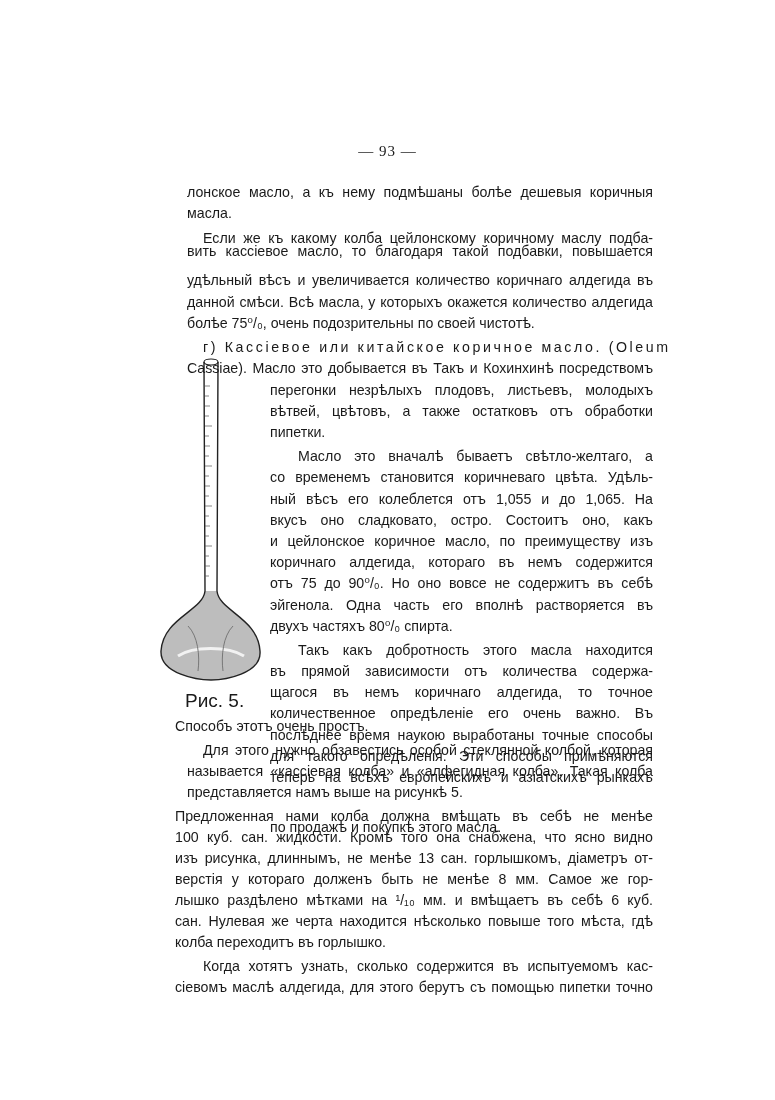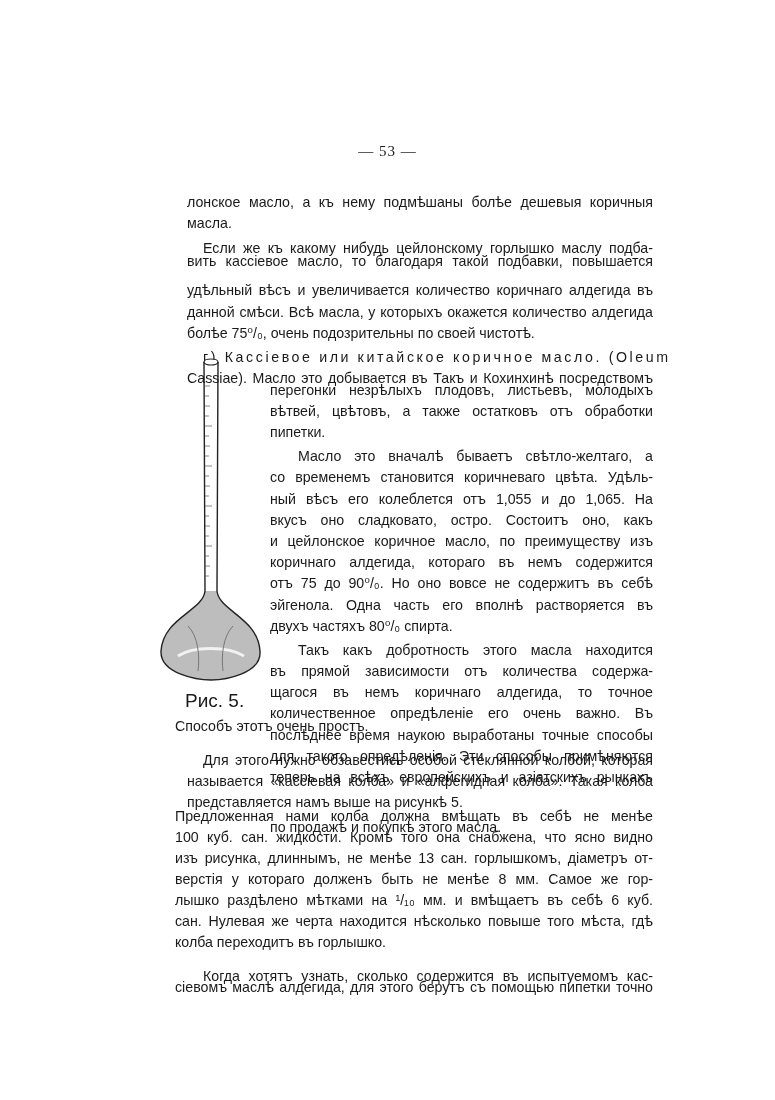--- a/index.html
+++ b/index.html
@@ -6,34 +6,34 @@
   body { width:775px; height:1100px; background:#fff; position:relative; overflow:hidden;
          font-family:"Liberation Sans", "DejaVu Sans", sans-serif; color:#1a1a1a; }
   .page-number { position:absolute; top:143px; left:0; width:775px; text-align:center;
          font-family:"Liberation Serif", serif; font-size:15px; letter-spacing:1px; }
   .line { position:absolute; left:175px; width:478px; font-size:14.2px; line-height:21px;
           white-space:nowrap; text-align:justify; text-align-last:justify; }
   .line.last { text-align-last:left; }
   .line.ind { left:203px; width:450px; }
   .line.narrow { left:270px; width:383px; }
   .line.narrow.ind { left:298px; width:355px; }
-  .line.mid { left:187px; width:466px;margin-top:10px; }
+  .line.mid { left:187px; width:466px; }
   .line.mid.ind { left:203px; width:450px; }
   .sp { letter-spacing:2.6px; }
   .figure { position:absolute; left:158px; top:356px; width:105px; height:330px; }
   .caption { position:absolute; left:185px; top:690px; font-size:19px; }
 </style>
 </head>
 <body>
 
-<div class="page-number">— 53 —</div>
+<div class="page-number">— 93 —</div>
 
 <div class="line mid" style="top:182px">лонское масло, а къ нему подмѣшаны болѣе дешевыя коричныя</div>
 <div class="line mid last" style="top:203px">масла.</div>
-<div class="line mid ind" style="top:228px">Если же къ какому нибудь цейлонскому горлышко маслу подба-</div>
+<div class="line mid ind" style="top:228px">Если же къ какому колба цейлонскому коричному маслу подба-</div>
 <div class="line mid" style="top:241px">вить кассіевое масло, то благодаря такой подбавки, повышается</div>
 <div class="line mid" style="top:270px">удѣльный вѣсъ и увеличивается количество коричнаго алдегида въ</div>
 <div class="line mid" style="top:292px">данной смѣси. Всѣ масла, у которыхъ окажется количество алдегида</div>
 <div class="line mid last" style="top:313px">болѣе 75⁰/₀, очень подозрительны по своей чистотѣ.</div>
 <div class="line mid ind sp" style="top:337px">г) Кассіевое или китайское коричное масло. (Oleum</div>
 <div class="line mid" style="top:358px">Cassiae). Масло это добывается въ Такъ и Кохинхинѣ посредствомъ</div>
 
 <div class="line narrow" style="top:380px">перегонки незрѣлыхъ плодовъ, листьевъ, молодыхъ</div>
 <div class="line narrow" style="top:401px">вѣтвей, цвѣтовъ, а также остатковъ отъ обработки</div>
 <div class="line narrow last" style="top:422px">пипетки.</div>

